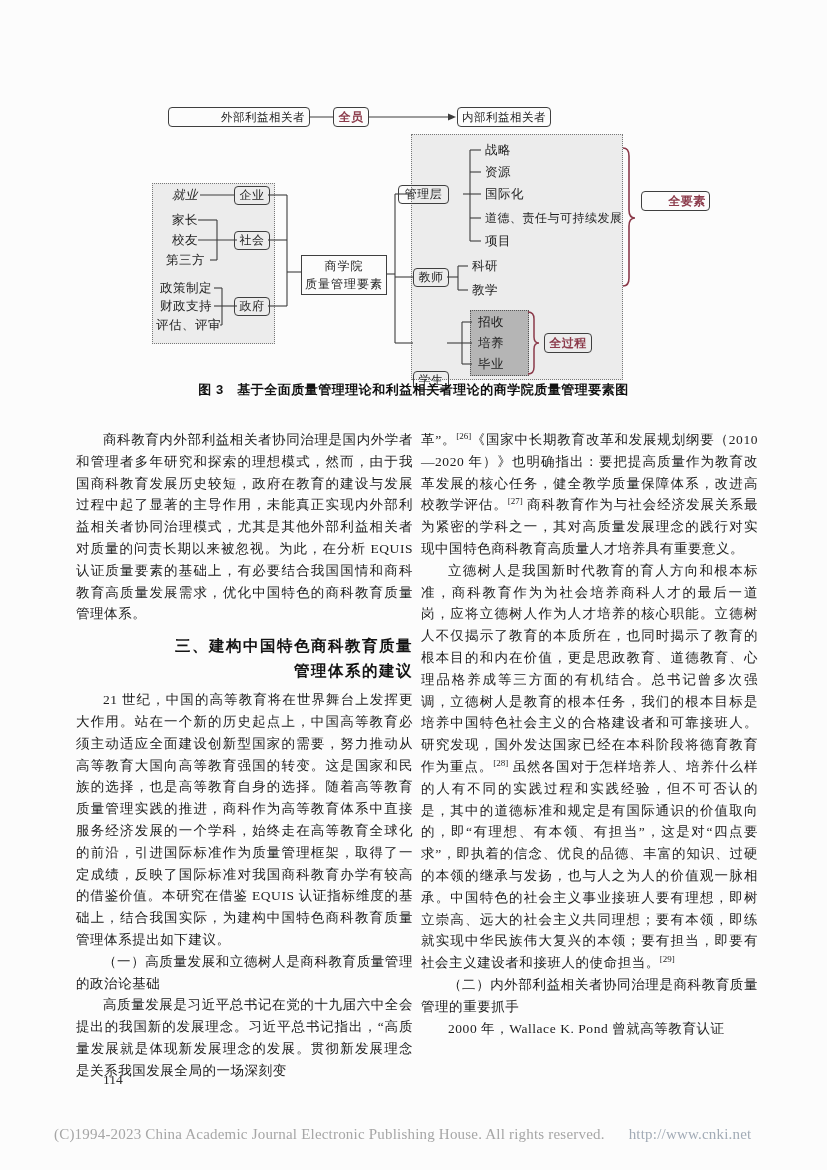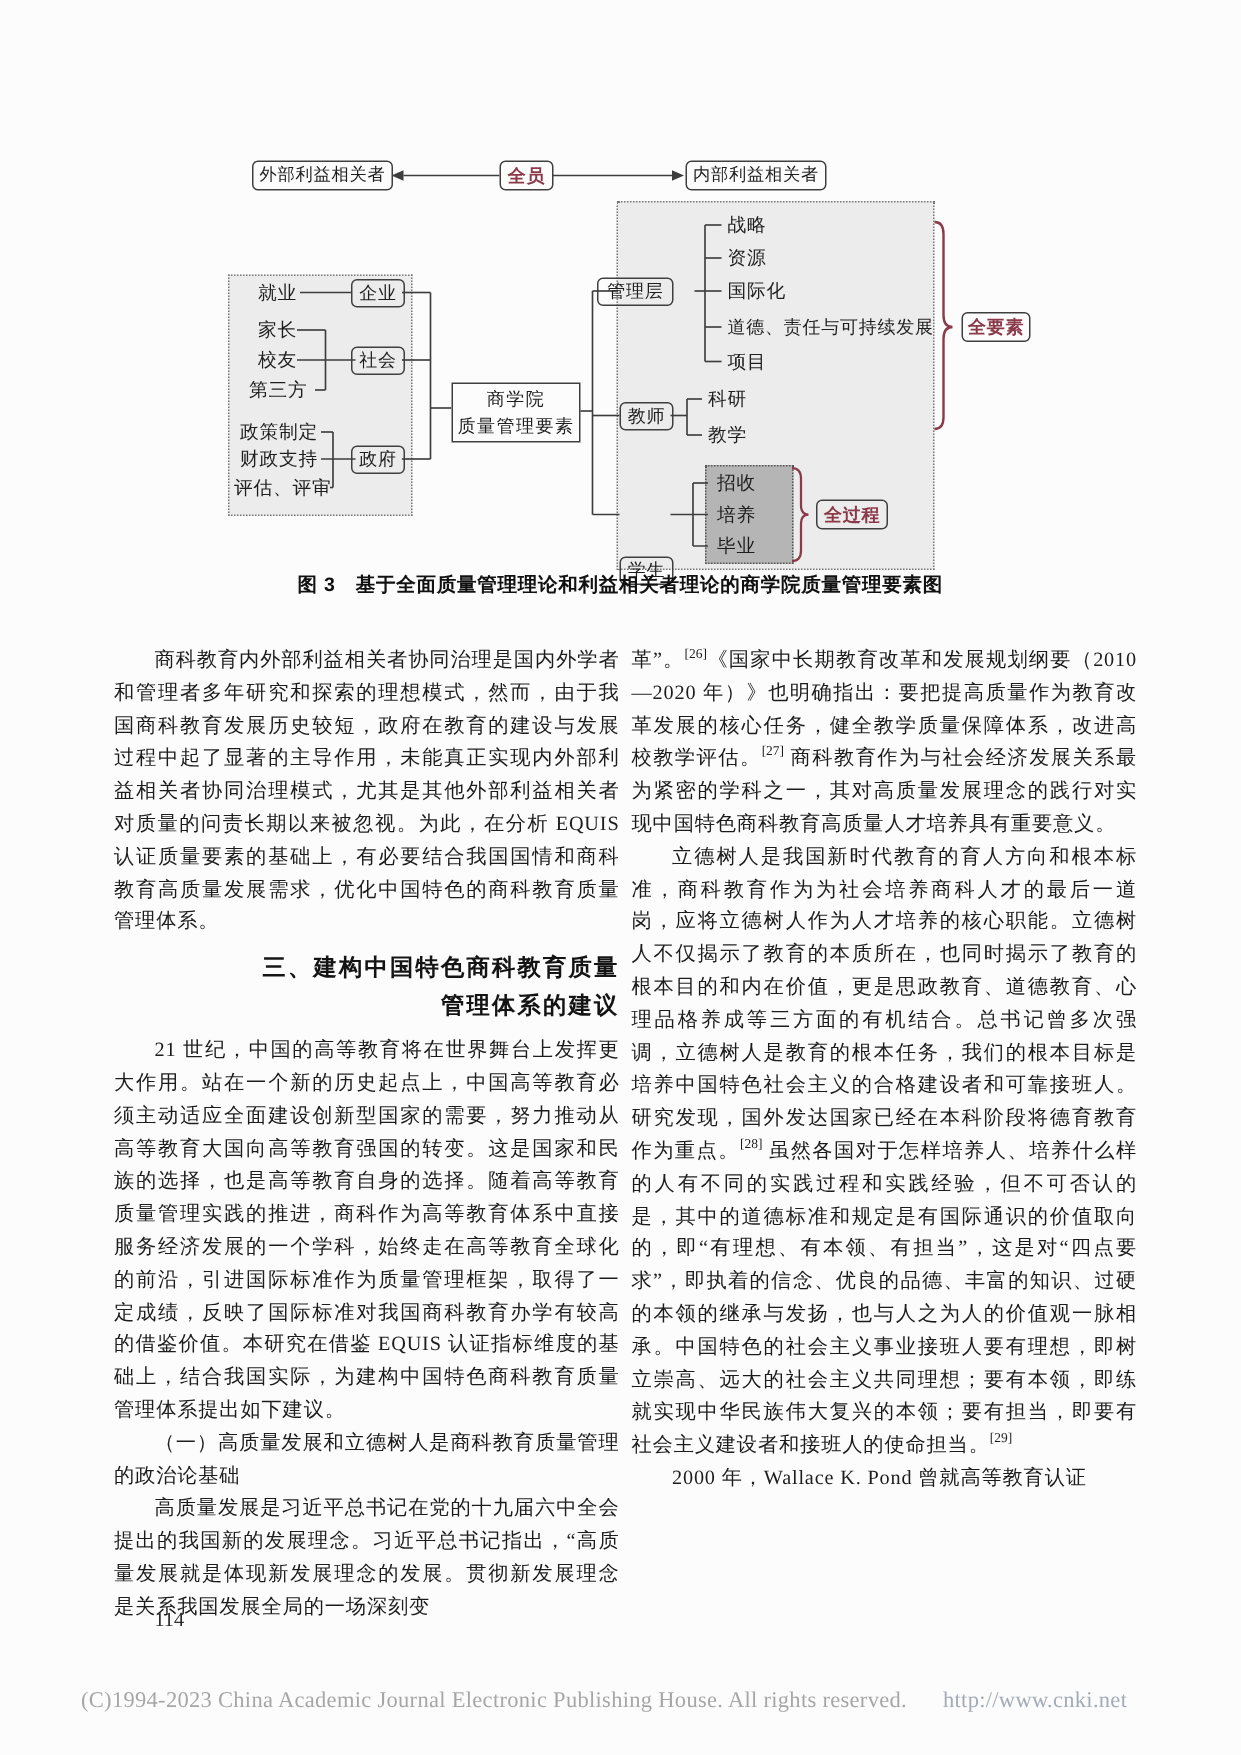--- a/index.html
+++ b/index.html
@@ -100,25 +100,25 @@
         <line x1="462" y1="364" x2="472" y2="364"></line>
       </g>
 
       <polygon points="261,117 269,113.5 269,120.5" fill="#3d3d3d"></polygon>
       <polygon points="456,117 448,113.5 448,120.5" fill="#3d3d3d"></polygon>
 
       <path d="M528,312 Q534,312 534,319 L534,337 Q534,343 539,343 Q534,343 534,349 L534,367 Q534,374 528,374" stroke="#8b3a4a" stroke-width="1.5" fill="none"></path>
       <path d="M623,148 Q629,148 629,156 L629,210 Q629,218 635,218 Q629,218 629,226 L629,278 Q629,286 623,286" stroke="#8b3a4a" stroke-width="1.6" fill="none"></path>
     </svg>
 
-    <div class="node white" style="left:168px;top:107px;width:92px;height:18px;line-height:18px;font-size:11.5px;">外部利益相关者</div>
+    <div class="node white" style="left:168px;top:107px;width:92px;height:18px;line-height:18px;font-size:11.5px;padding-left:48px;">外部利益相关者</div>
     <div class="node white maroon" style="left:333px;top:107px;width:34px;height:18px;line-height:18px;">全员</div>
     <div class="node white" style="left:457px;top:107px;width:92px;height:18px;line-height:18px;font-size:11.5px;">内部利益相关者</div>
 
-    <div class="lbl" style="left:172px;top:186px;">就业</div>
+    <div class="lbl" style="left:172px;top:186px;font-style:italic;">就业</div>
     <div class="lbl" style="left:172px;top:211px;">家长</div>
     <div class="lbl" style="left:172px;top:231px;">校友</div>
     <div class="lbl" style="left:166px;top:251px;">第三方</div>
     <div class="lbl" style="left:160px;top:279px;">政策制定</div>
     <div class="lbl" style="left:160px;top:297px;">财政支持</div>
     <div class="lbl" style="left:156px;top:316px;">评估、评审</div>
 
     <div class="node" style="left:234px;top:186px;width:34px;height:17px;line-height:17px;">企业</div>
     <div class="node" style="left:234px;top:231px;width:34px;height:17px;line-height:17px;">社会</div>
     <div class="node" style="left:234px;top:297px;width:34px;height:17px;line-height:17px;">政府</div>
@@ -138,39 +138,40 @@
     <div class="node" style="left:413px;top:268px;width:34px;height:17px;line-height:17px;">教师</div>
     <div class="lbl" style="left:472px;top:257px;">科研</div>
     <div class="lbl" style="left:472px;top:281px;">教学</div>
 
     <div class="node" style="left:413px;top:334px;width:34px;height:17px;line-height:17px;margin-top:37px;">学生</div>
     <div class="lbl" style="left:478px;top:313px;">招收</div>
     <div class="lbl" style="left:478px;top:334px;">培养</div>
     <div class="lbl" style="left:478px;top:355px;">毕业</div>
 
     <div class="node maroon" style="left:544px;top:333px;width:46px;height:18px;line-height:18px;">全过程</div>
-    <div class="node maroon" style="left:641px;top:208px;width:44px;height:18px;line-height:18px;">全要素</div>
+    <div class="node maroon" style="left:641px;top:191px;width:44px;height:18px;line-height:18px;padding-left:23px;">全要素</div>
 
     <div class="caption">图 3　基于全面质量管理理论和利益相关者理论的商学院质量管理要素图</div>
   </div>
 
   <div class="col col-left">
     <p>商科教育内外部利益相关者协同治理是国内外学者和管理者多年研究和探索的理想模式，然而，由于我国商科教育发展历史较短，政府在教育的建设与发展过程中起了显著的主导作用，未能真正实现内外部利益相关者协同治理模式，尤其是其他外部利益相关者对质量的问责长期以来被忽视。为此，在分析 EQUIS 认证质量要素的基础上，有必要结合我国国情和商科教育高质量发展需求，优化中国特色的商科教育质量管理体系。</p>
     <div class="h3">
       <div>三、建构中国特色商科教育质量</div>
       <div>管理体系的建议</div>
     </div>
     <p>21 世纪，中国的高等教育将在世界舞台上发挥更大作用。站在一个新的历史起点上，中国高等教育必须主动适应全面建设创新型国家的需要，努力推动从高等教育大国向高等教育强国的转变。这是国家和民族的选择，也是高等教育自身的选择。随着高等教育质量管理实践的推进，商科作为高等教育体系中直接服务经济发展的一个学科，始终走在高等教育全球化的前沿，引进国际标准作为质量管理框架，取得了一定成绩，反映了国际标准对我国商科教育办学有较高的借鉴价值。本研究在借鉴 EQUIS 认证指标维度的基础上，结合我国实际，为建构中国特色商科教育质量管理体系提出如下建议。</p>
     <p>（一）高质量发展和立德树人是商科教育质量管理的政治论基础</p>
     <p>高质量发展是习近平总书记在党的十九届六中全会提出的我国新的发展理念。习近平总书记指出，“高质量发展就是体现新发展理念的发展。贯彻新发展理念是关系我国发展全局的一场深刻变</p>
   </div>
 
   <div class="col col-right">
     <p class="noindent">革”。<sup class="ref">[26]</sup>《国家中长期教育改革和发展规划纲要（2010—2020 年）》也明确指出：要把提高质量作为教育改革发展的核心任务，健全教学质量保障体系，改进高校教学评估。<sup class="ref">[27]</sup> 商科教育作为与社会经济发展关系最为紧密的学科之一，其对高质量发展理念的践行对实现中国特色商科教育高质量人才培养具有重要意义。</p>
     <p>立德树人是我国新时代教育的育人方向和根本标准，商科教育作为为社会培养商科人才的最后一道岗，应将立德树人作为人才培养的核心职能。立德树人不仅揭示了教育的本质所在，也同时揭示了教育的根本目的和内在价值，更是思政教育、道德教育、心理品格养成等三方面的有机结合。总书记曾多次强调，立德树人是教育的根本任务，我们的根本目标是培养中国特色社会主义的合格建设者和可靠接班人。研究发现，国外发达国家已经在本科阶段将德育教育作为重点。<sup class="ref">[28]</sup> 虽然各国对于怎样培养人、培养什么样的人有不同的实践过程和实践经验，但不可否认的是，其中的道德标准和规定是有国际通识的价值取向的，即“有理想、有本领、有担当”，这是对“四点要求”，即执着的信念、优良的品德、丰富的知识、过硬的本领的继承与发扬，也与人之为人的价值观一脉相承。中国特色的社会主义事业接班人要有理想，即树立崇高、远大的社会主义共同理想；要有本领，即练就实现中华民族伟大复兴的本领；要有担当，即要有社会主义建设者和接班人的使命担当。<sup class="ref">[29]</sup></p>
+    <p>（二）内外部利益相关者协同治理是商科教育质量管理的重要抓手</p>
     <p>2000 年，Wallace K. Pond 曾就高等教育认证</p>
   </div>
 
   <div class="pagenum">114</div>
 
   <div class="footer">
     <span>(C)1994-2023 China Academic Journal Electronic Publishing House. All rights reserved.</span><span class="url">http://www.cnki.net</span>
   </div>
 
 </div>

